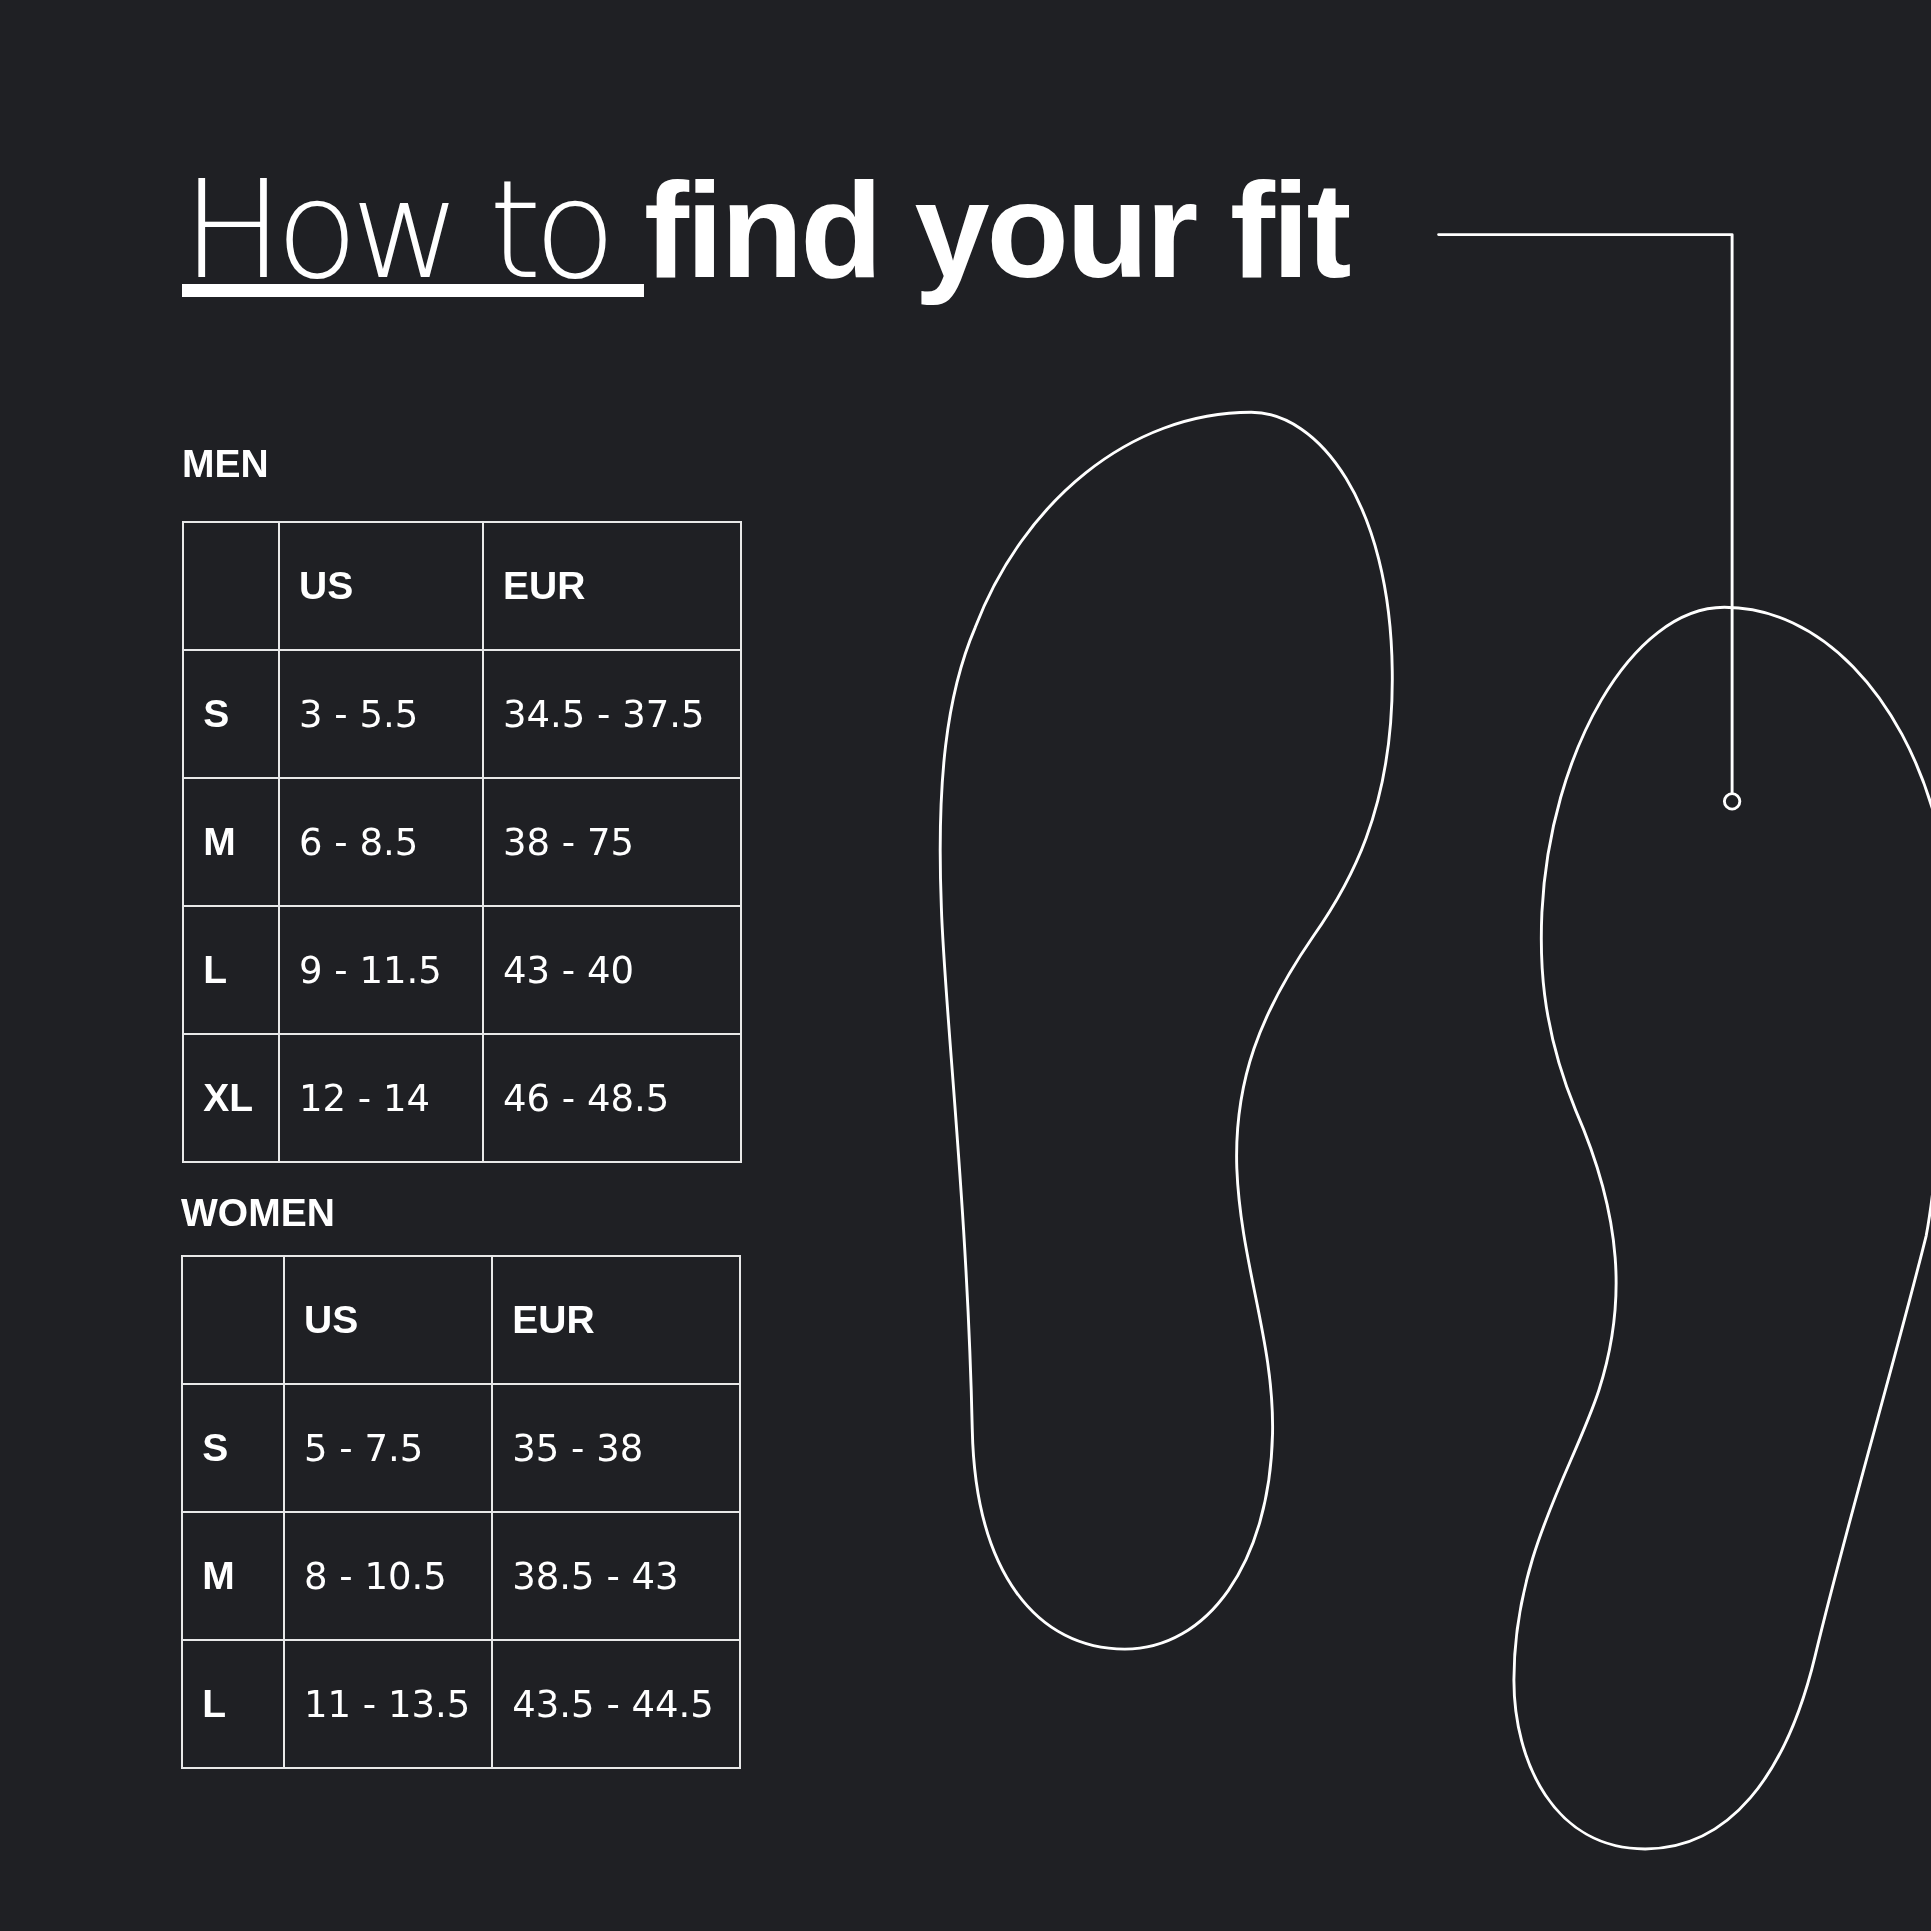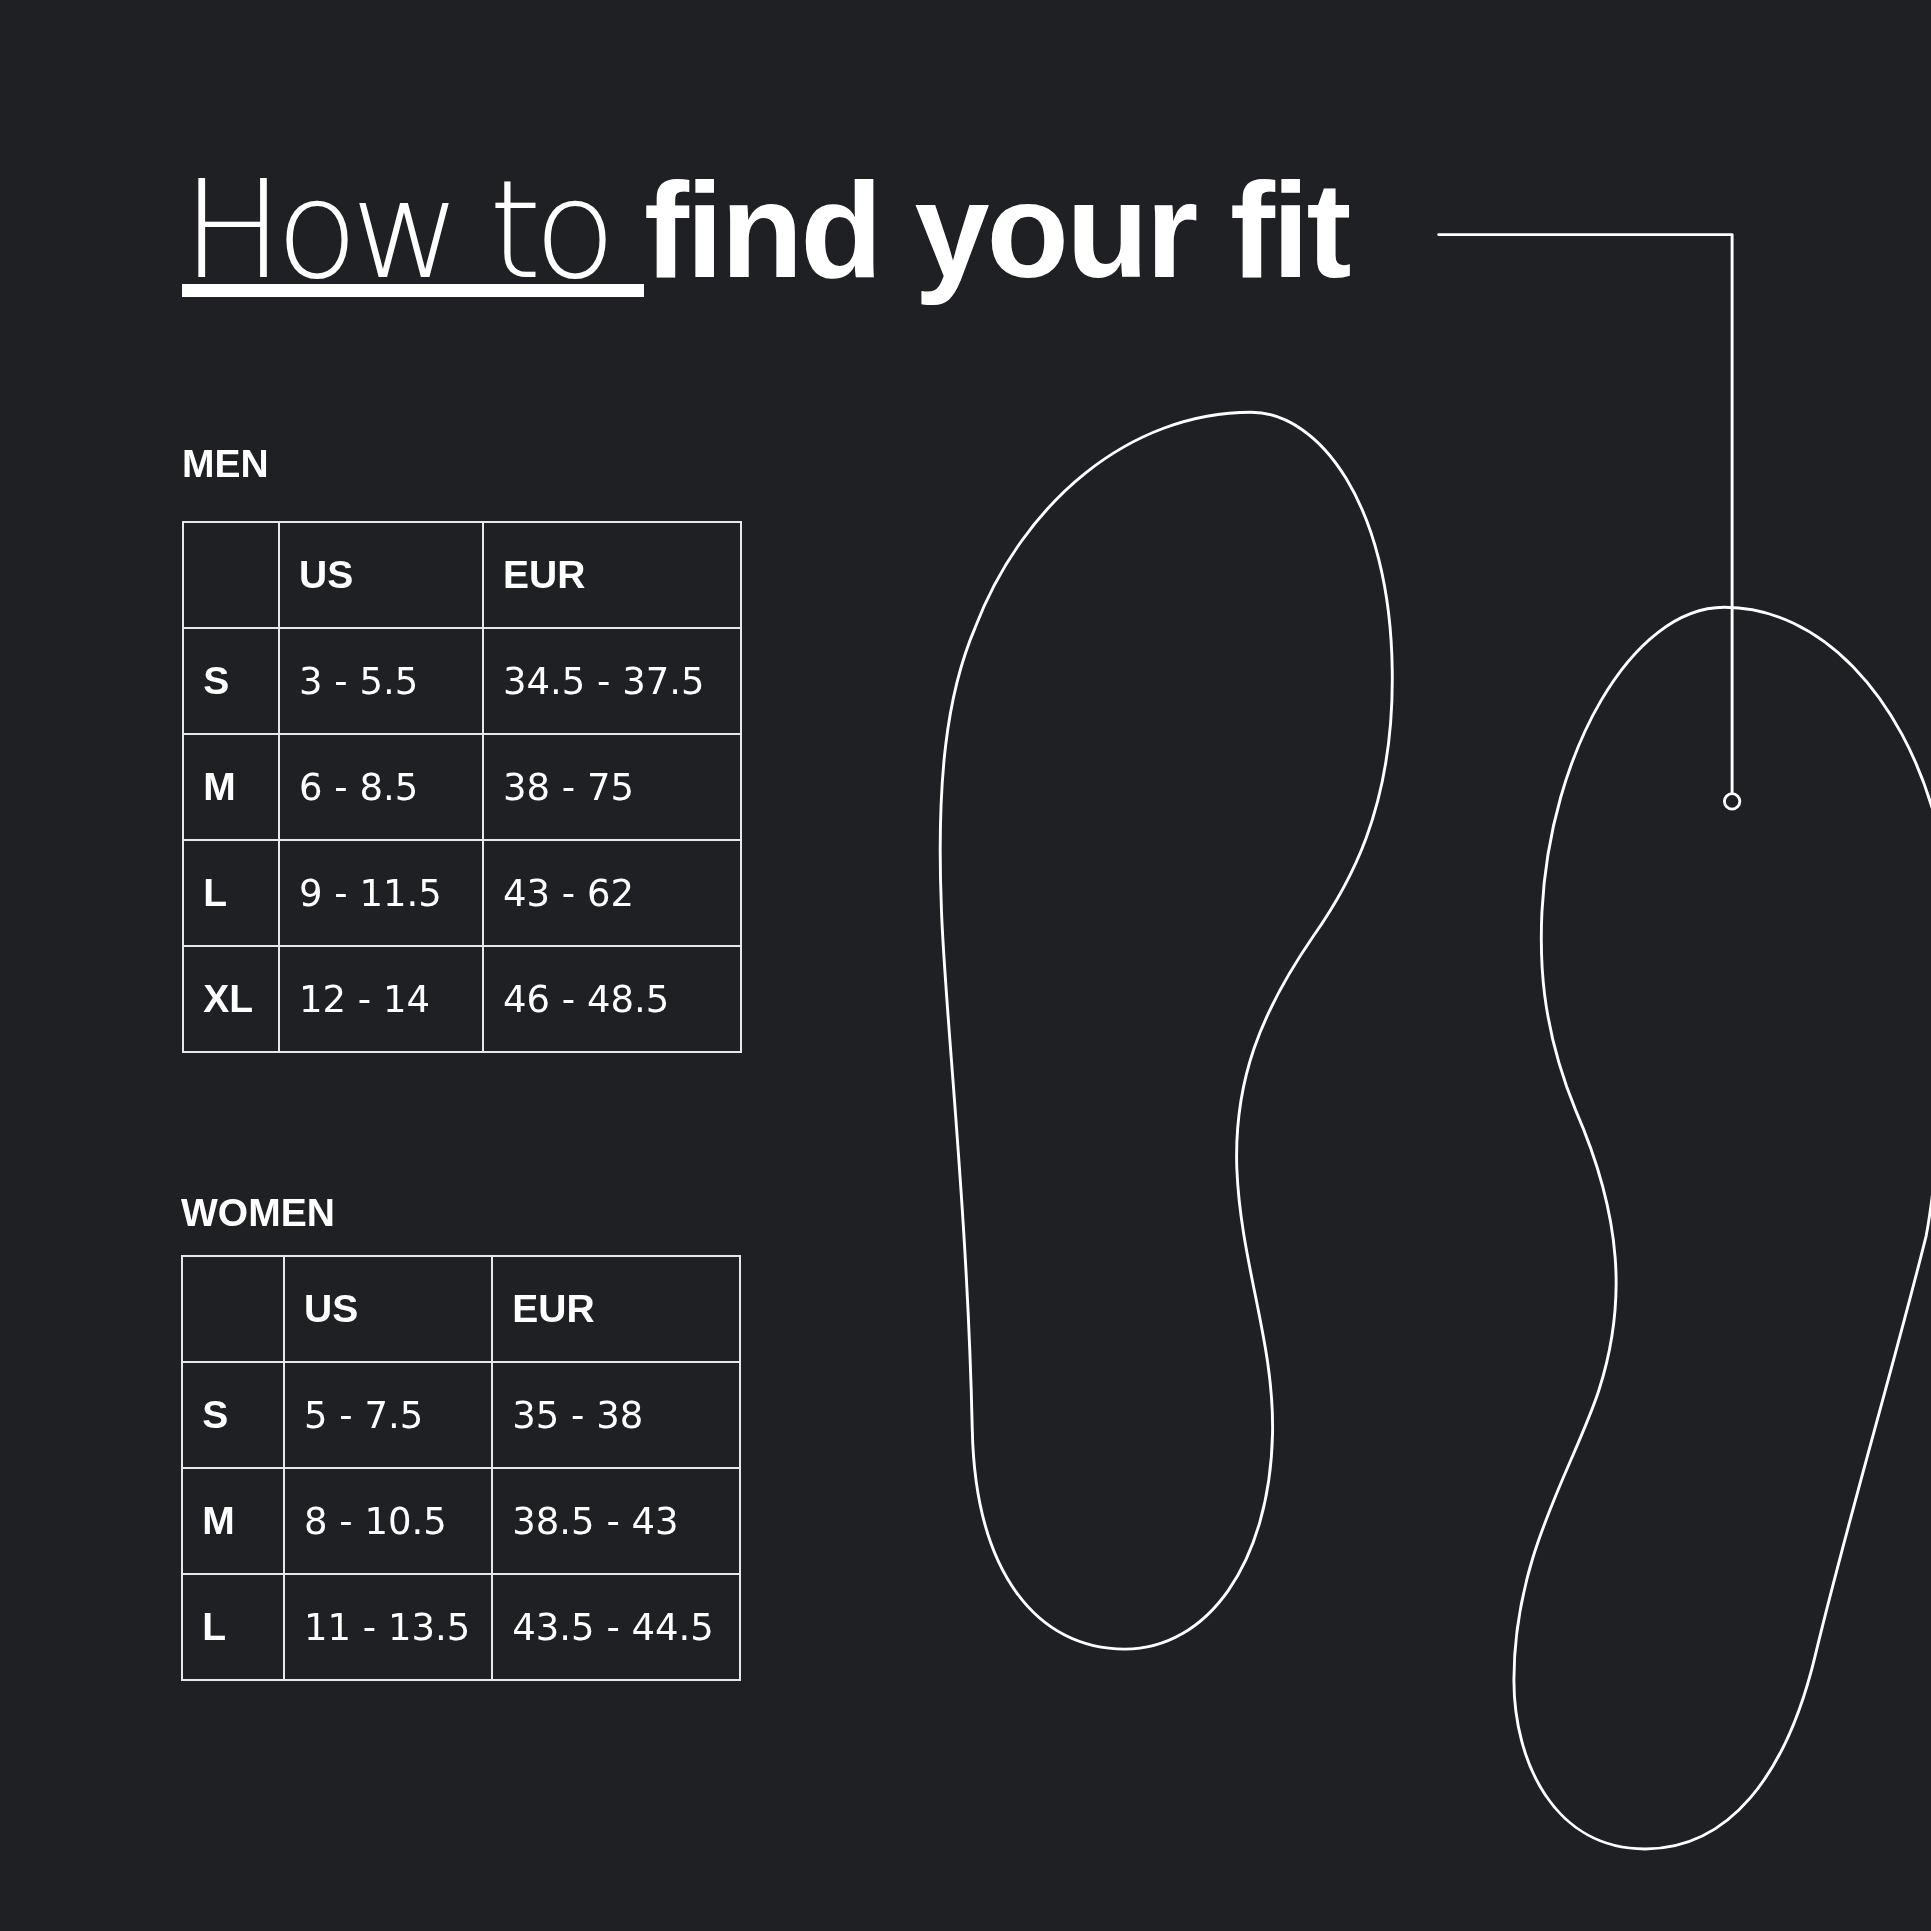--- a/index.html
+++ b/index.html
@@ -44,21 +44,21 @@
       letter-spacing: 0px;
       margin: 0;
     }
     table.size-table {
       position: absolute;
       border-collapse: collapse;
       border: 2.9px solid #e8e8e8;
     }
     table.size-table td, table.size-table th {
       border: 2.9px solid #e8e8e8;
-      height: 106px;
+      height: 128px;
       padding: 0 0 0 19.3px;
       text-align: left;
       font-size: 39px;
       color: #ffffff;
       box-sizing: border-box;
     }
     table.size-table th {
       font-weight: 700;
     }
     table.size-table td.size-cell {
@@ -114,21 +114,21 @@
       <td class="value">34.5 - 37.5</td>
     </tr>
     <tr>
       <td class="size-cell">M</td>
       <td class="value">6 - 8.5</td>
       <td class="value">38 - 75</td>
     </tr>
     <tr>
       <td class="size-cell">L</td>
       <td class="value">9 - 11.5</td>
-      <td class="value">43 - 62</td>
+      <td class="value">43 - 40</td>
     </tr>
     <tr>
       <td class="size-cell">XL</td>
       <td class="value">12 - 14</td>
       <td class="value">46 - 48.5</td>
     </tr>
   </tbody>
 </table>
 
 <h2 class="section-label" style="left:181px; top:1191px;">WOMEN</h2>

